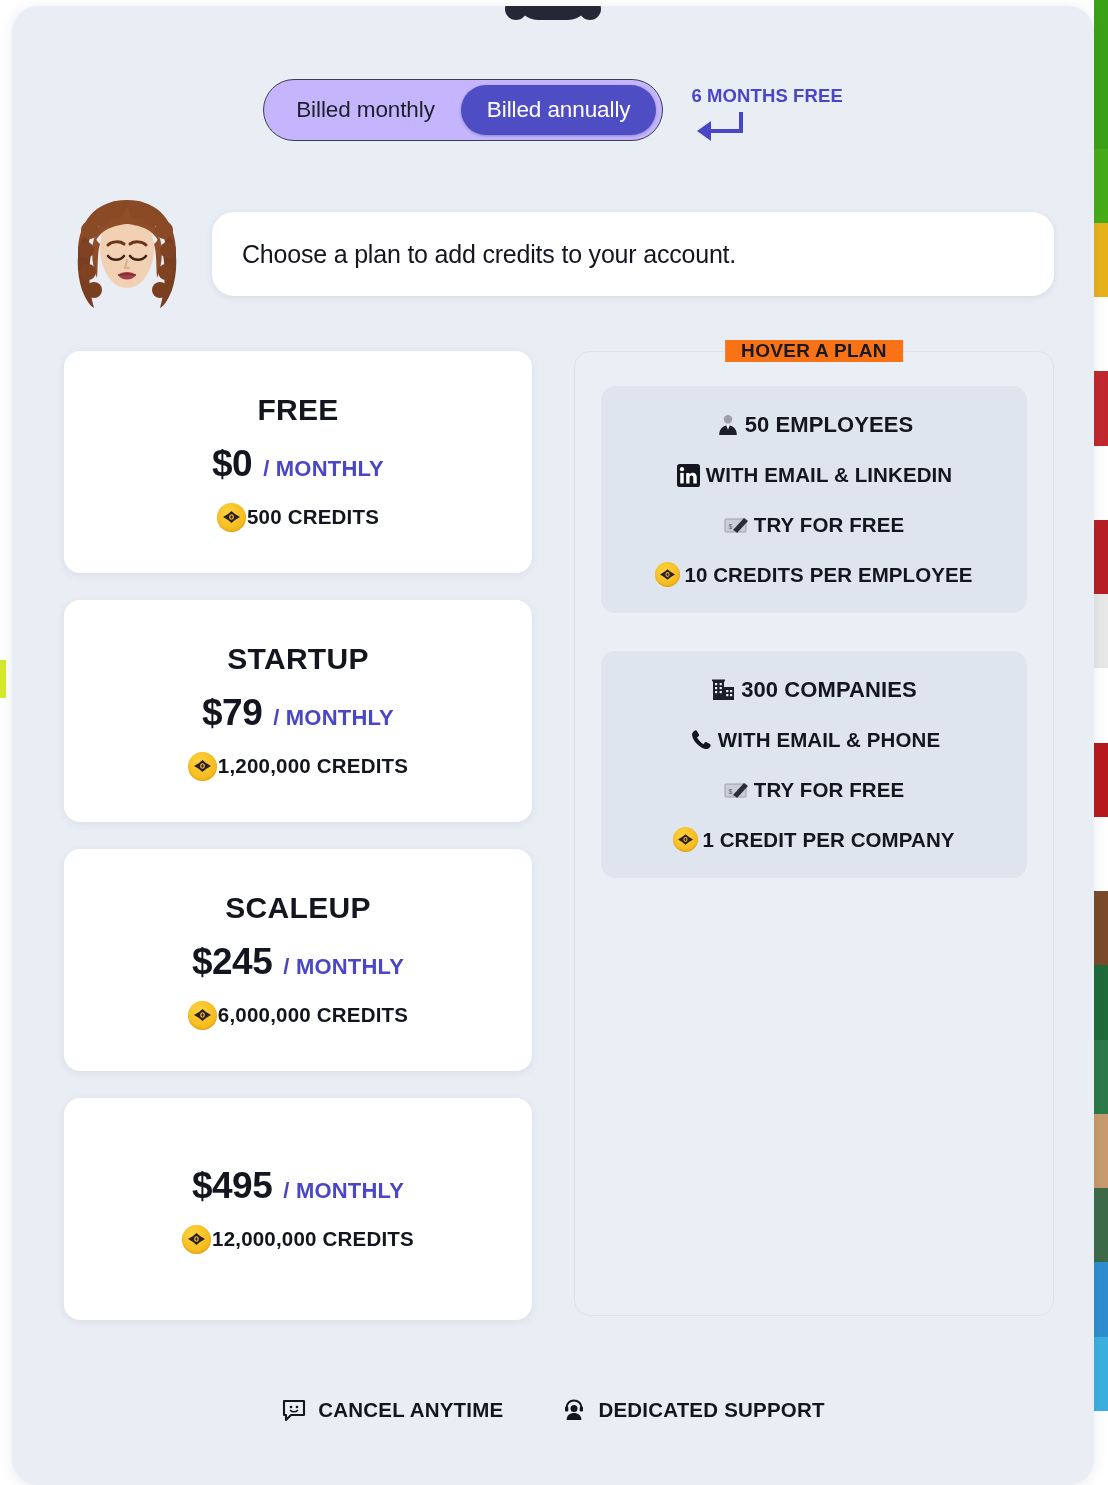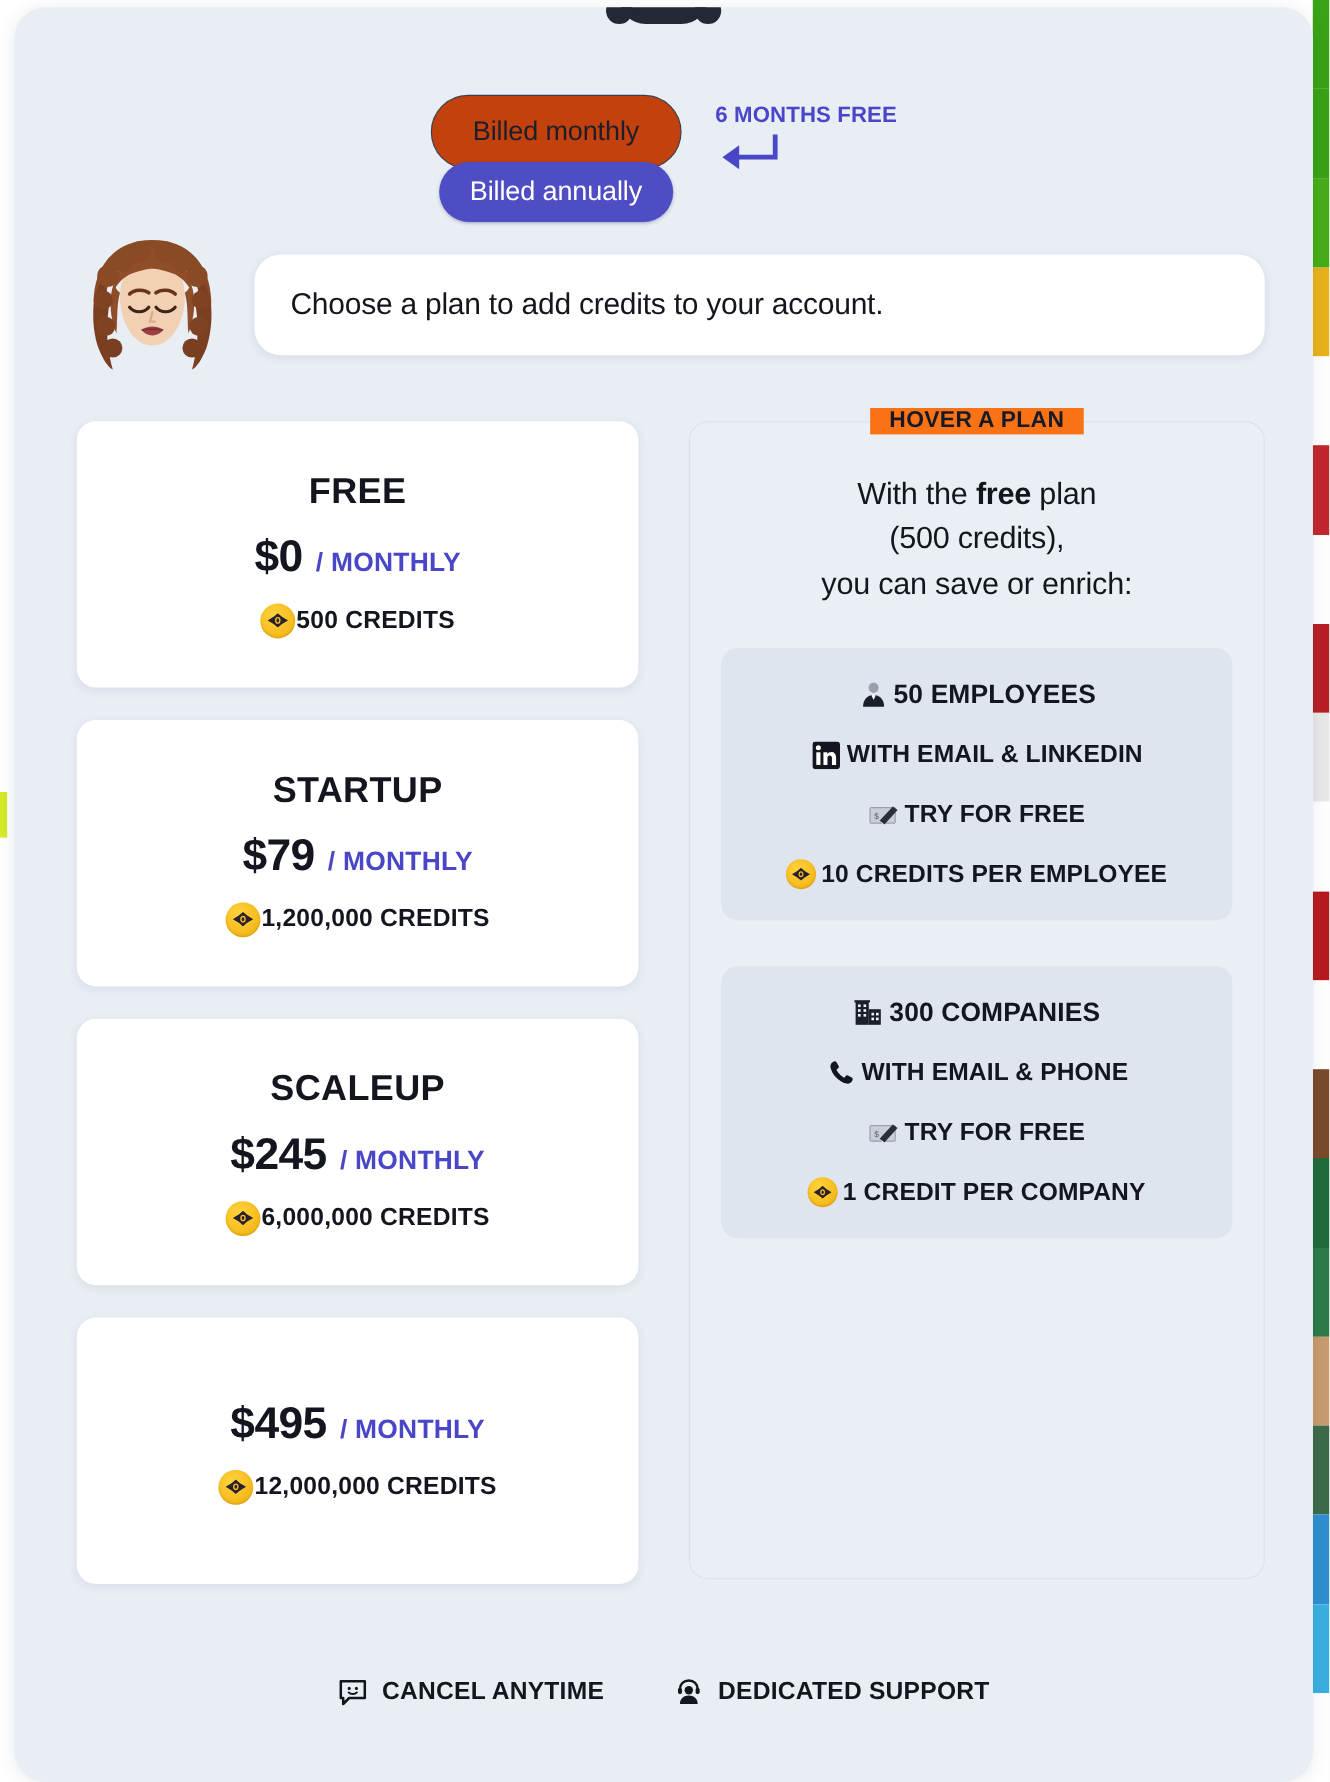--- a/index.html
+++ b/index.html
@@ -77,27 +77,26 @@
     position: absolute;
     left: 0; right: 0;
     top: 73px;
     display: flex;
     justify-content: center;
     align-items: flex-start;
   }
   .toggle {
     display: flex;
     align-items: center;
-    background: #c2410c;
+    background: #c4b5fd;
     border: 1.6px solid #3b3f52;
     border-radius: 40px;
     padding: 5px 6px;
     height: 62px;
     box-sizing: border-box;
-    flex-direction: column;
   }
   .toggle-opt {
     font-size: 22.5px;
     color: #1c1f2b;
     padding: 0 26px;
     line-height: 50px;
     border-radius: 40px;
     white-space: nowrap;
     cursor: pointer;
     letter-spacing: -.1px;
@@ -482,25 +481,20 @@
             <span class="plan-credits">12,000,000 CREDITS</span>
           </div>
         </div>
 
       </div>
 
       <div class="right-col">
         <div class="hover-panel">
           <div class="hover-legend">HOVER A PLAN</div>
 
-          <div class="hover-headline">
-            <span>With the </span><b>free</b><span> plan</span><br>
-            <span>(500 credits),</span><br>
-            <span>you can save or enrich:</span>
-          </div>
 
           <div class="feature-box">
             <div class="feature-row head">
               <span class="ficon">
                 <svg width="24" height="24" viewBox="0 0 24 24">
                     <circle cx="12" cy="6.2" r="4.2" fill="#9aa0ae"></circle>
                     <path d="M3.2 22 C3.2 15.6 7.2 12.2 12 12.2 C16.8 12.2 20.8 15.6 20.8 22 Z" fill="#1b1f2b"></path>
                     <path d="M10.2 12.6 L12 16.4 L13.8 12.6 L12 11.6 Z" fill="#f2f4f8"></path>
                   </svg>
               </span>

